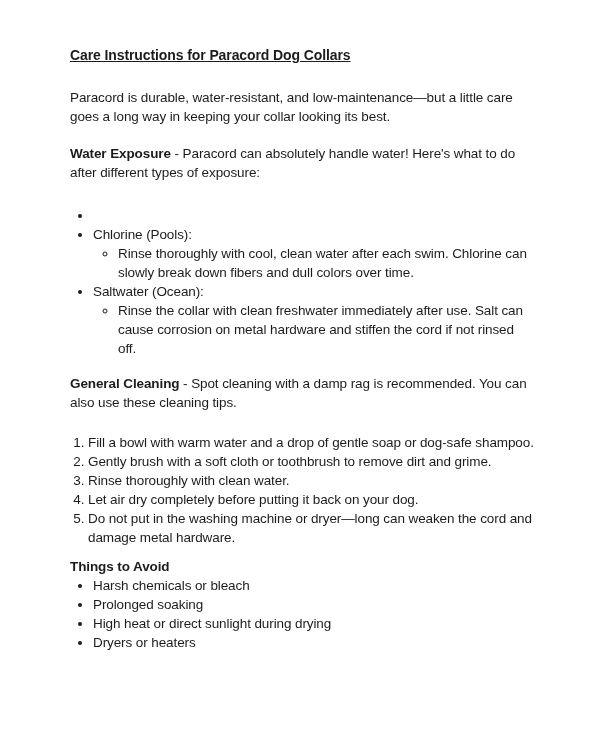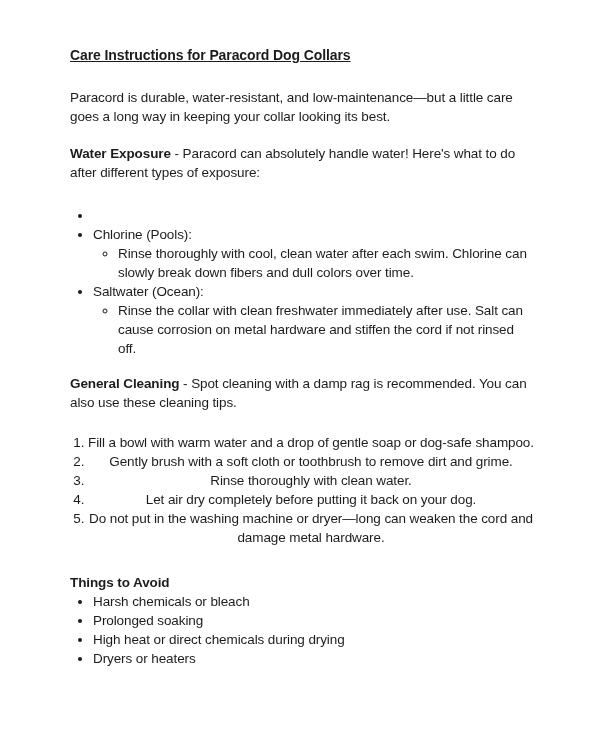--- a/index.html
+++ b/index.html
@@ -33,23 +33,22 @@
   }
   ul.bullet-list ul.sub-list {
     list-style: circle;
     margin: 0;
     padding: 0 0 0 25px;
   }
   ul.bullet-list li, ol.steps-list li { margin: 0; }
   .cleaning-lead { margin-bottom: 21px; }
   ol.steps-list {
     list-style: decimal;
-    margin: 0 0 26px 0;
+    margin: 0 0 10px 0;
     padding: 0 0 0 18px;
-    text-align: center;
   }
   .avoid-heading {
     font-weight: 700;
     margin: 0;
   }
   ul.avoid-list {
     list-style: disc;
     margin: 0;
     padding: 0 0 0 23px;
   }
@@ -88,15 +87,15 @@
   <li><span>Rinse thoroughly with clean water.</span></li>
   <li><span>Let air dry completely before putting it back on your dog.</span></li>
   <li><span>Do not put in the washing machine or dryer—long can weaken the cord and damage metal hardware.</span></li>
 </ol>
 
 <p class="avoid-heading">Things to Avoid</p>
 
 <ul class="avoid-list">
   <li><span>Harsh chemicals or bleach</span></li>
   <li><span>Prolonged soaking</span></li>
-  <li><span>High heat or direct chemicals during drying</span></li>
+  <li><span>High heat or direct sunlight during drying</span></li>
   <li><span>Dryers or heaters</span></li>
 </ul>
 
 </body></html>

